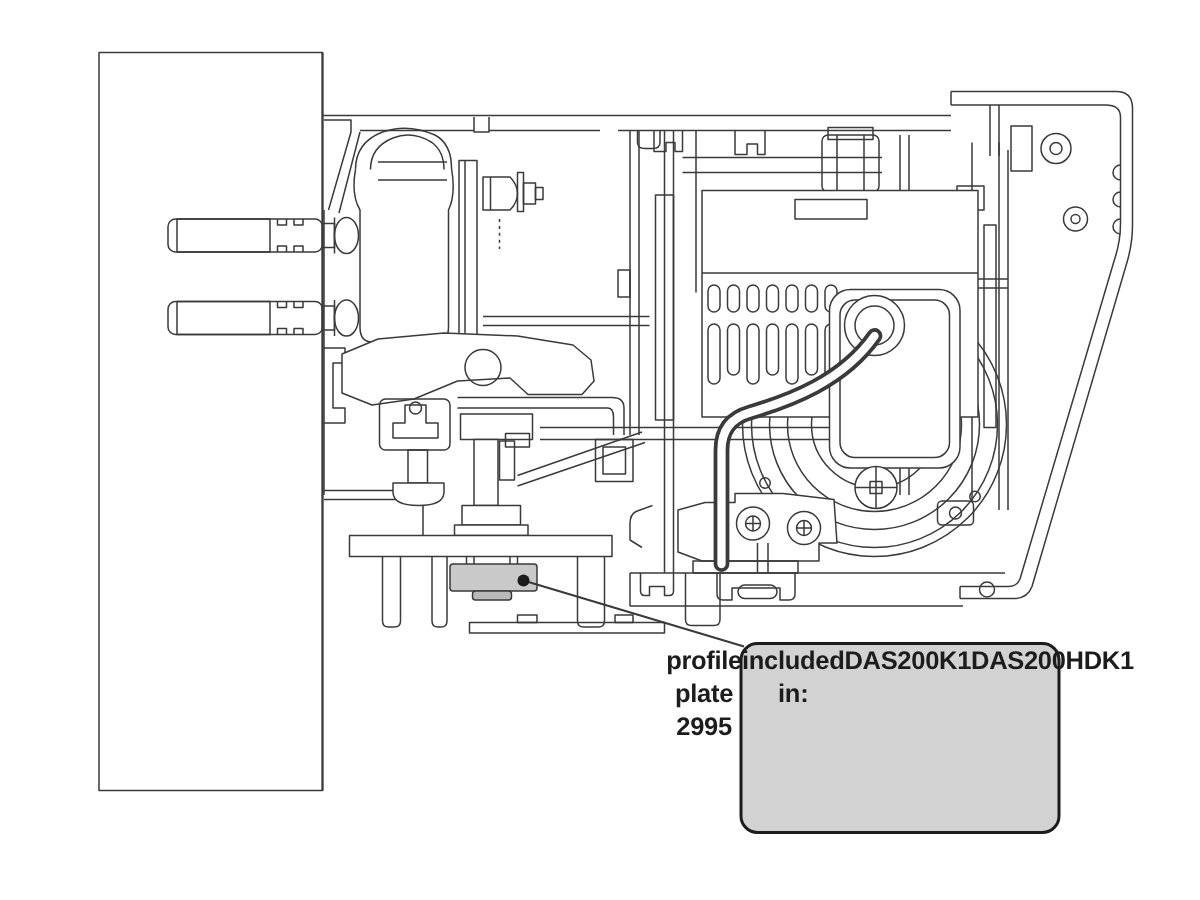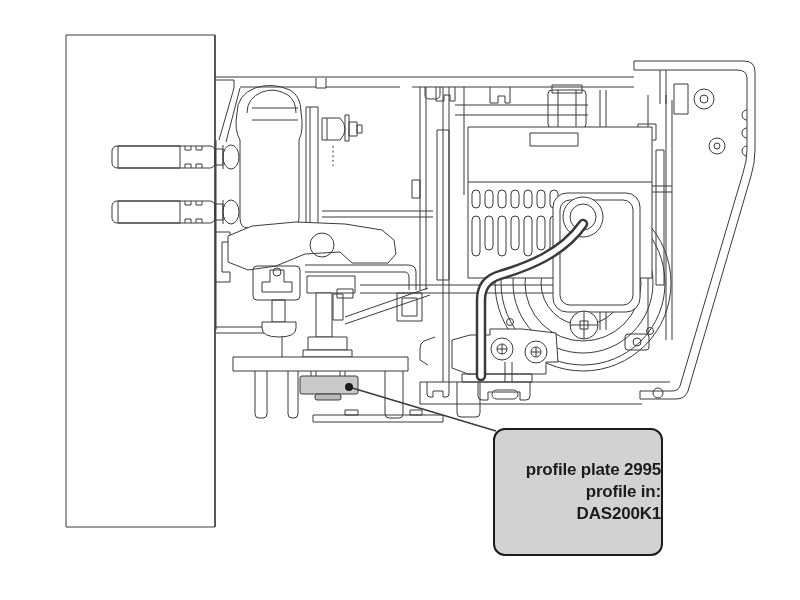--- a/index.html
+++ b/index.html
@@ -9,23 +9,23 @@
   
   #fig > g *{stroke:var(--line,#3a3a3a);fill:none;stroke-width:1;stroke-linejoin:round;}
   #fig .wf{fill:var(--white,#fff);}
   #fig .gray{fill:var(--plate-fill,#c9c9c9);}
   #fig .gray2{fill:var(--plate-shadow,#b9b9b9);}
   #fig .dot{fill:var(--leader,#1c1c1c);stroke:none;}
   #fig .dash{stroke-dasharray:2 2.6;}
   #fig .thick{stroke-width:1.4;}
   #fig .cableOuter{stroke-width:10.5;stroke-linecap:round;}
   #fig .cableInner{stroke:var(--white,#fff);stroke-width:5.5;stroke-linecap:round;}
-  #callout{position:absolute;left:493px;top:428px;width:170px;height:128px;box-sizing:border-box;
+  #callout{position:absolute;left:493px;top:428px;width:214px;height:128px;box-sizing:border-box;
            background:var(--callout-bg,#d2d2d2);border:2.5px solid var(--callout-border,#1c1c1c);
-           border-radius:12px;display:flex;flex-direction:column;justify-content:center;align-items:flex-end;
+           border-radius:12px;display:flex;flex-direction:row;justify-content:center;align-items:flex-start;
            color:var(--callout-text,#1c1c1c);font-weight:700;font-size:17px;line-height:1.29;
            text-align:center;letter-spacing:-0.2px;}
 </style>
 </head>
 <body>
 
 <div id="stage">
 <svg id="fig" width="800" height="600" viewBox="0 0 800 600">
   <defs>
     <pattern id="pebbles" width="49" height="74" patternUnits="userSpaceOnUse">
@@ -264,16 +264,17 @@
   </g>
 
   <g>
     <line class="thick" x1="349" y1="387" x2="496" y2="431"></line>
     <circle class="dot" cx="349" cy="387" r="4"></circle>
   </g>
 </svg>
 
 <div id="callout">
   <span>profile plate 2995</span>
-  <span>profile in:</span>
+  <span>included in:</span>
   <span>DAS200K1</span>
+  <span>DAS200HDK1</span>
 </div>
 </div>
 
 </body></html>

